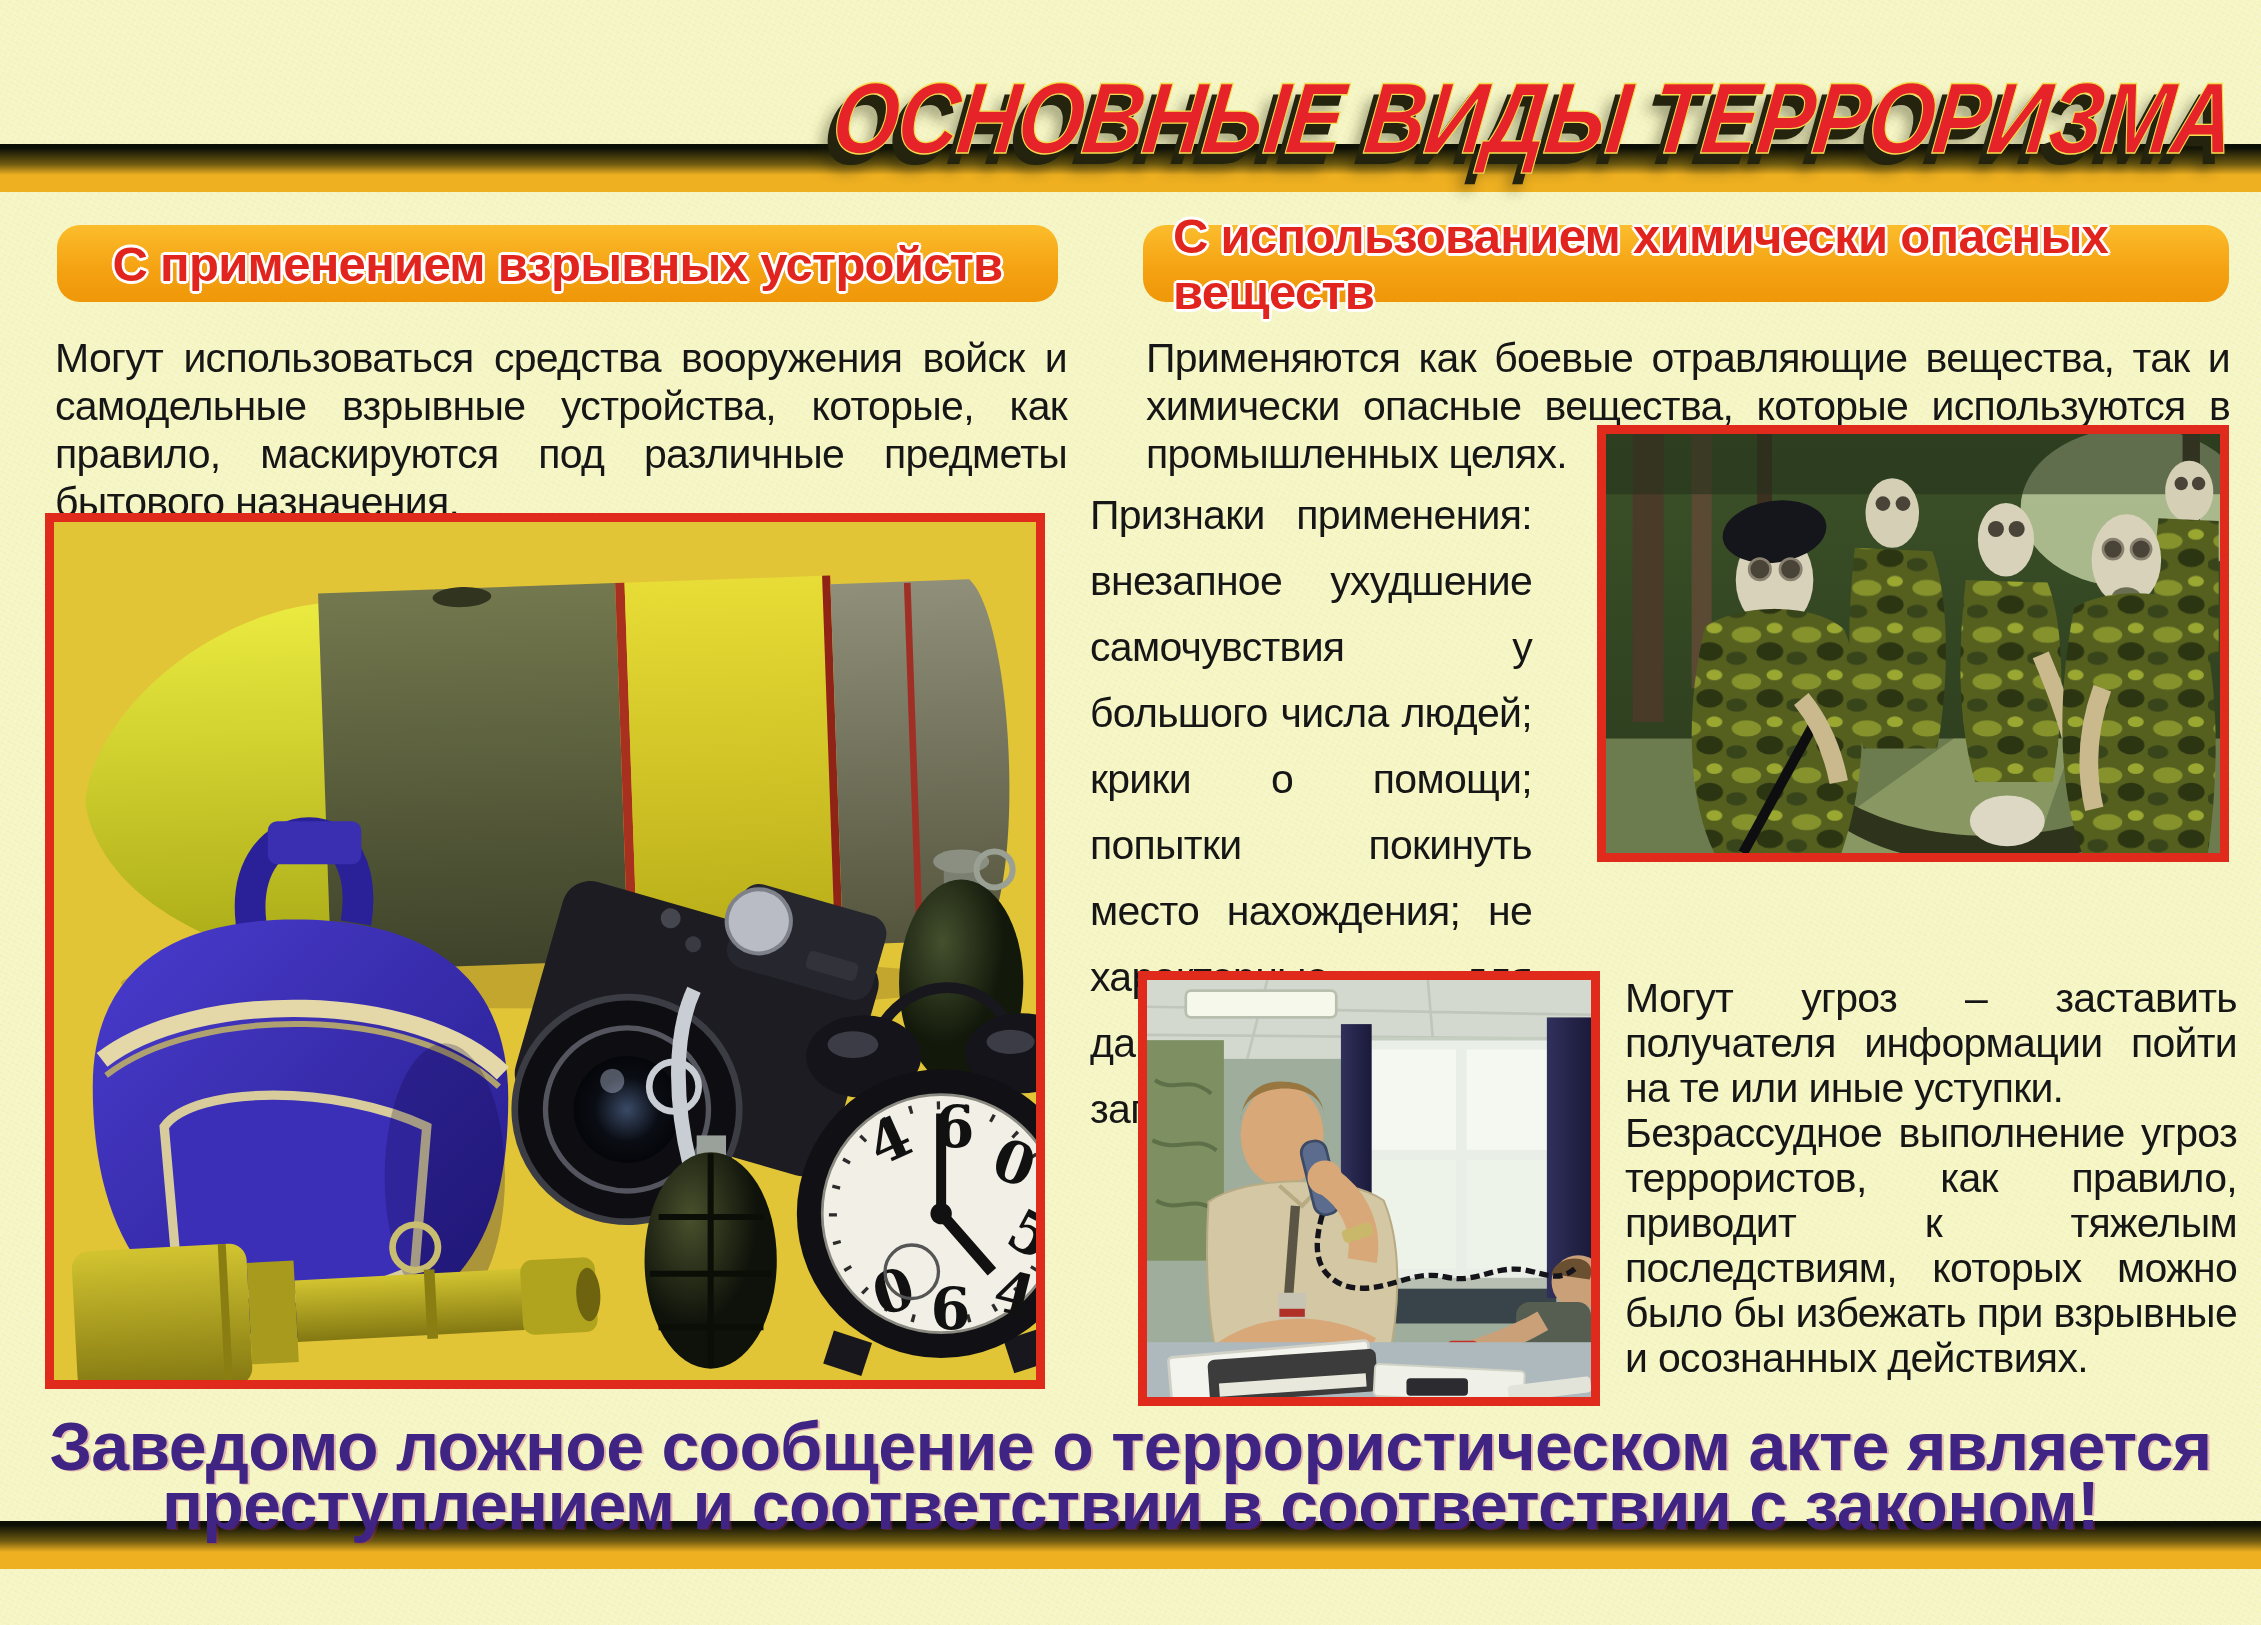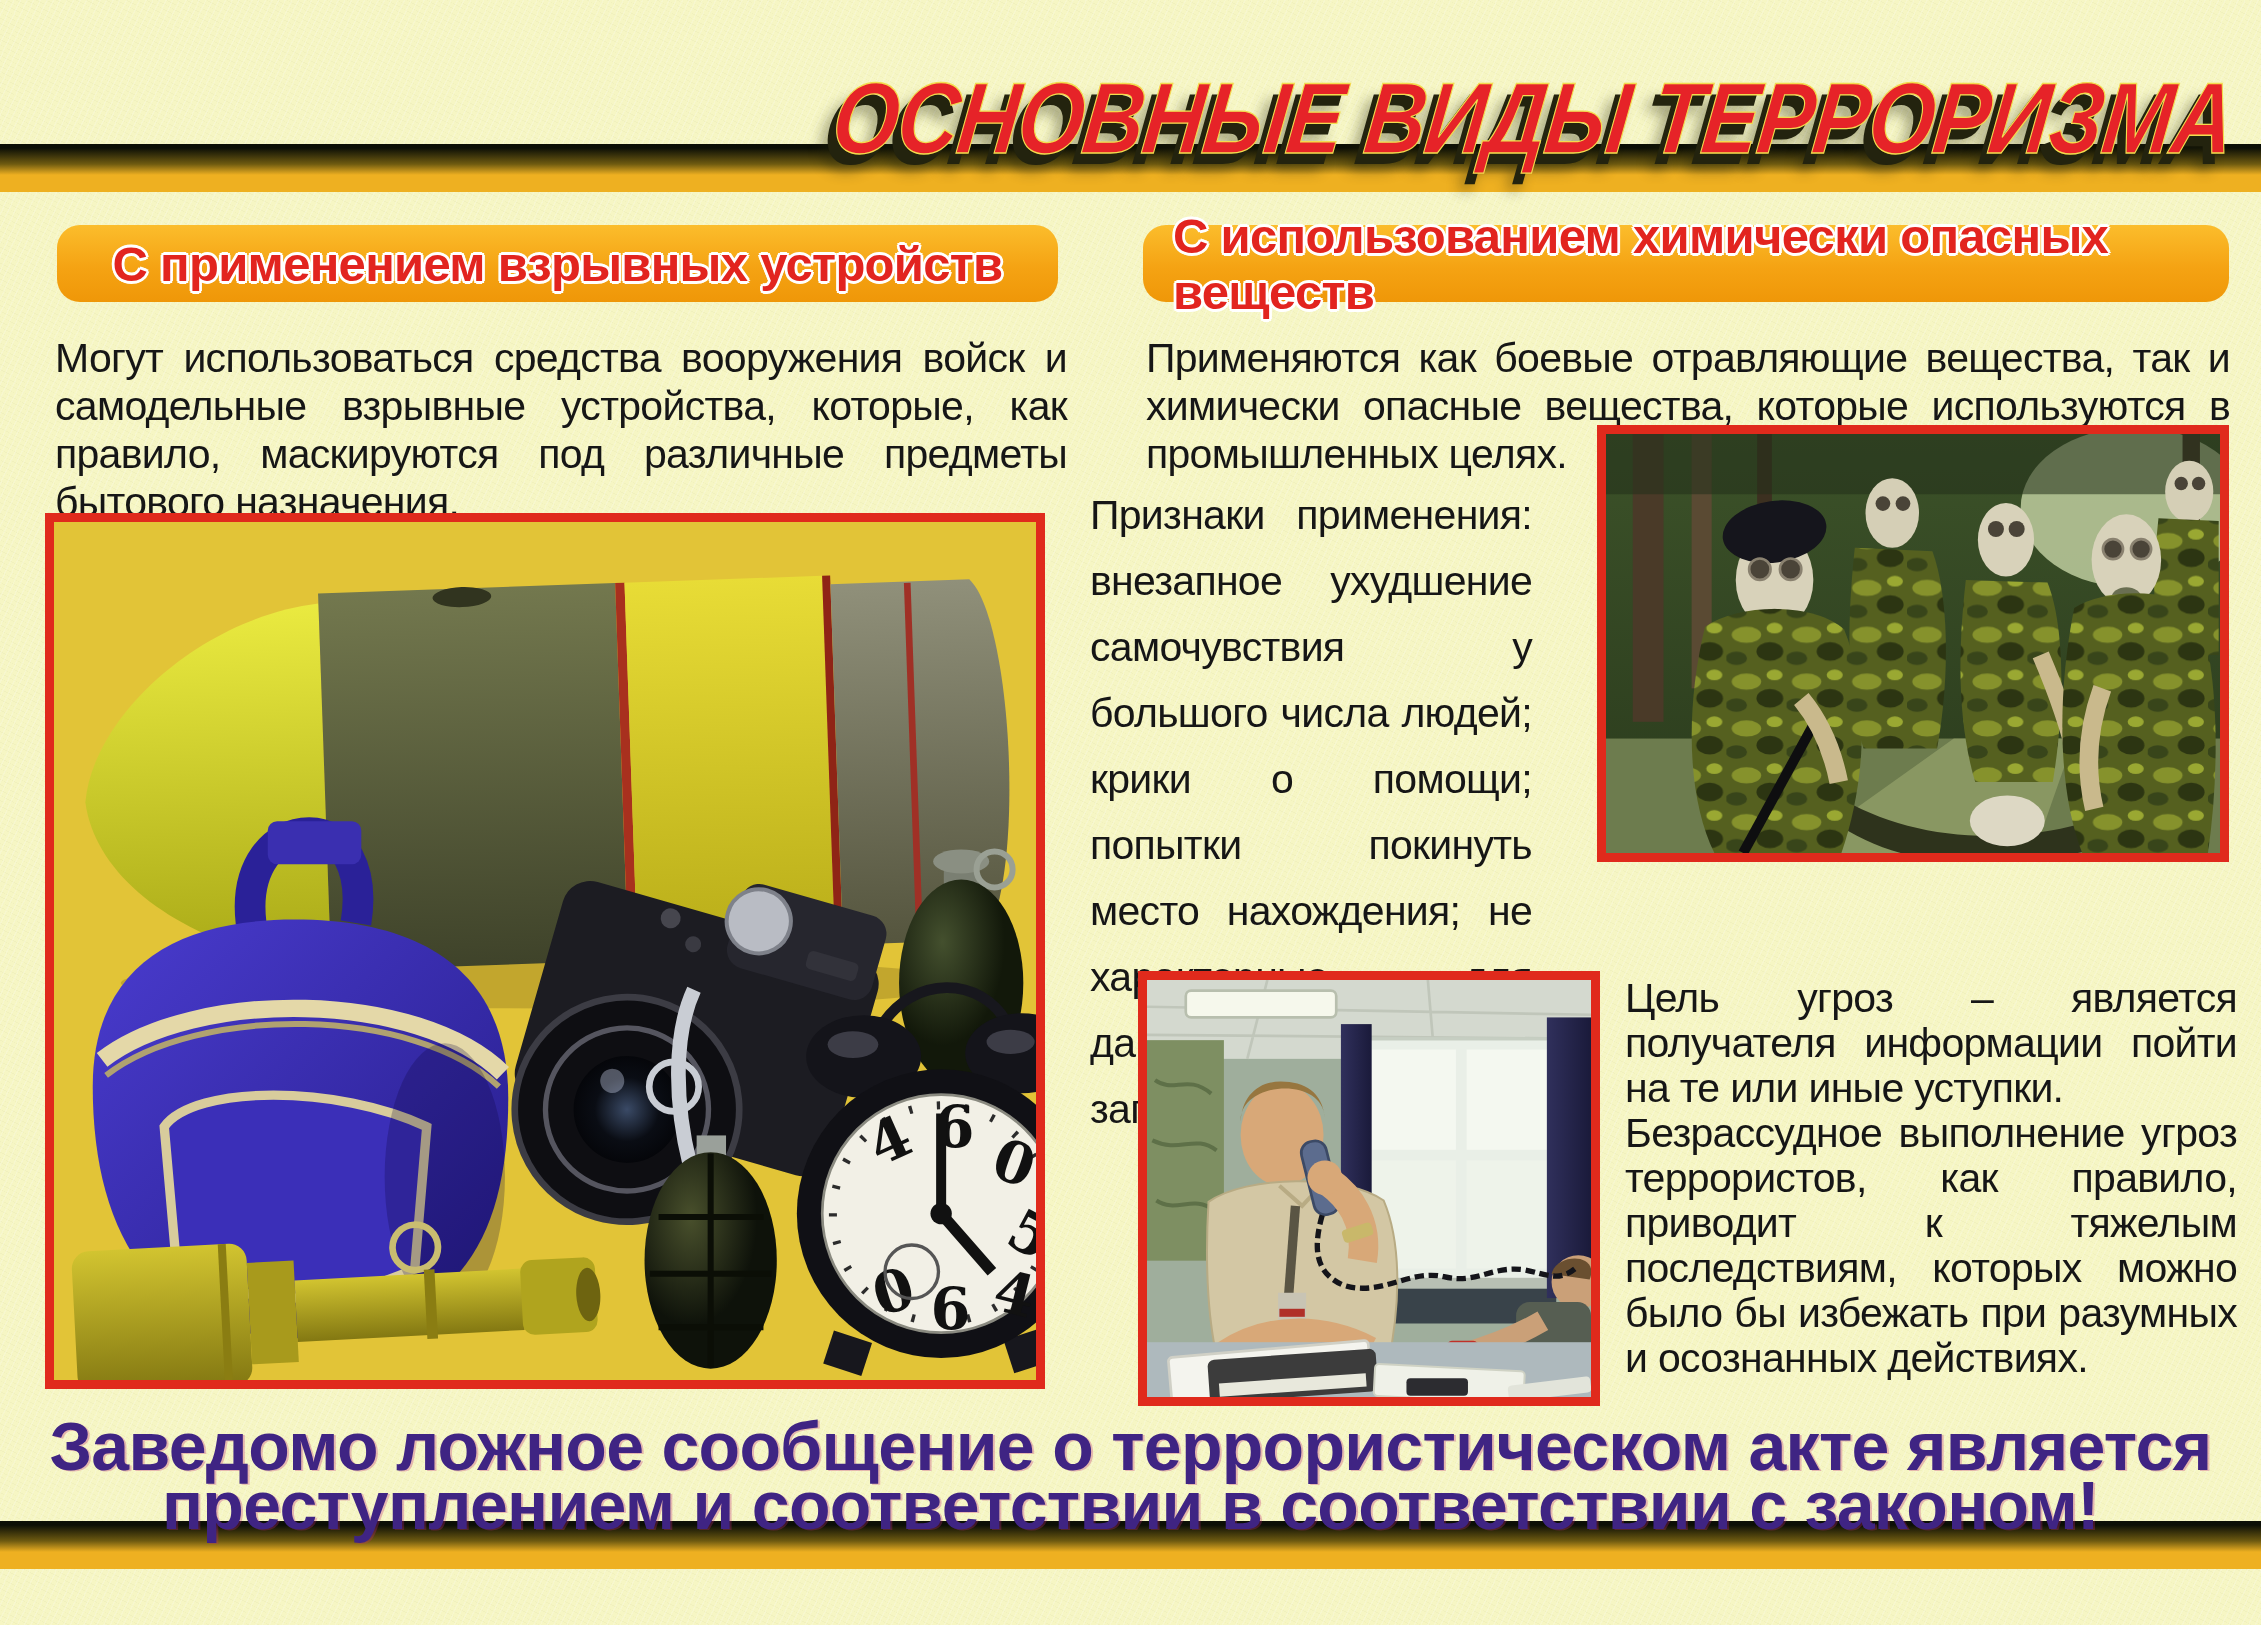--- a/index.html
+++ b/index.html
@@ -58,22 +58,22 @@
     <span>С применением взрывных устройств</span>
   </div>
   <div class="hdr" id="hdr-chemical">
     <span>С использованием химически опасных веществ</span>
   </div>
 
   <div class="body-text" id="para-explosives">Могут использоваться средства вооружения войск и самодельные взрывные устройства, которые, как правило, маскируются под различные предметы бытового назначения.</div>
   <div class="body-text" id="para-chem-lead">Применяются как боевые отравляющие вещества, так и химически опасные вещества, которые используются в промышленных целях.</div>
   <div class="body-text" id="para-chem-col">Признаки применения: внезапное ухудшение самочувствия у большого числа людей; крики о помощи; попытки покинуть место нахождения; не характерные для данной местности запахи.</div>
   <div class="body-text" id="para-phone">
-    <p>Цель угроз – является получателя информации пойти на те или иные уступки.</p>
-    <p>Безрассудное выполнение угроз террористов, как правило, приводит к тяжелым последствиям, которых можно было бы избежать при разумных и осознанных действиях.</p>
+    <p>Могут угроз – заставить получателя информации пойти на те или иные уступки.</p>
+    <p>Безрассудное выполнение угроз террористов, как правило, приводит к тяжелым последствиям, которых можно было бы избежать при взрывные и осознанных действиях.</p>
   </div>
 
   <div class="photo" id="photo-collage">
     <svg viewBox="0 0 1470 1284" preserveAspectRatio="none">
       <defs>
         <linearGradient id="noseG" x1="0" y1="0" x2="0" y2="1">
             <stop offset="0" stop-color="#eaea40"></stop>
             <stop offset="1" stop-color="#a8a816"></stop>
           </linearGradient>
         <linearGradient id="oliveG" x1="0" y1="0" x2="0" y2="1">

